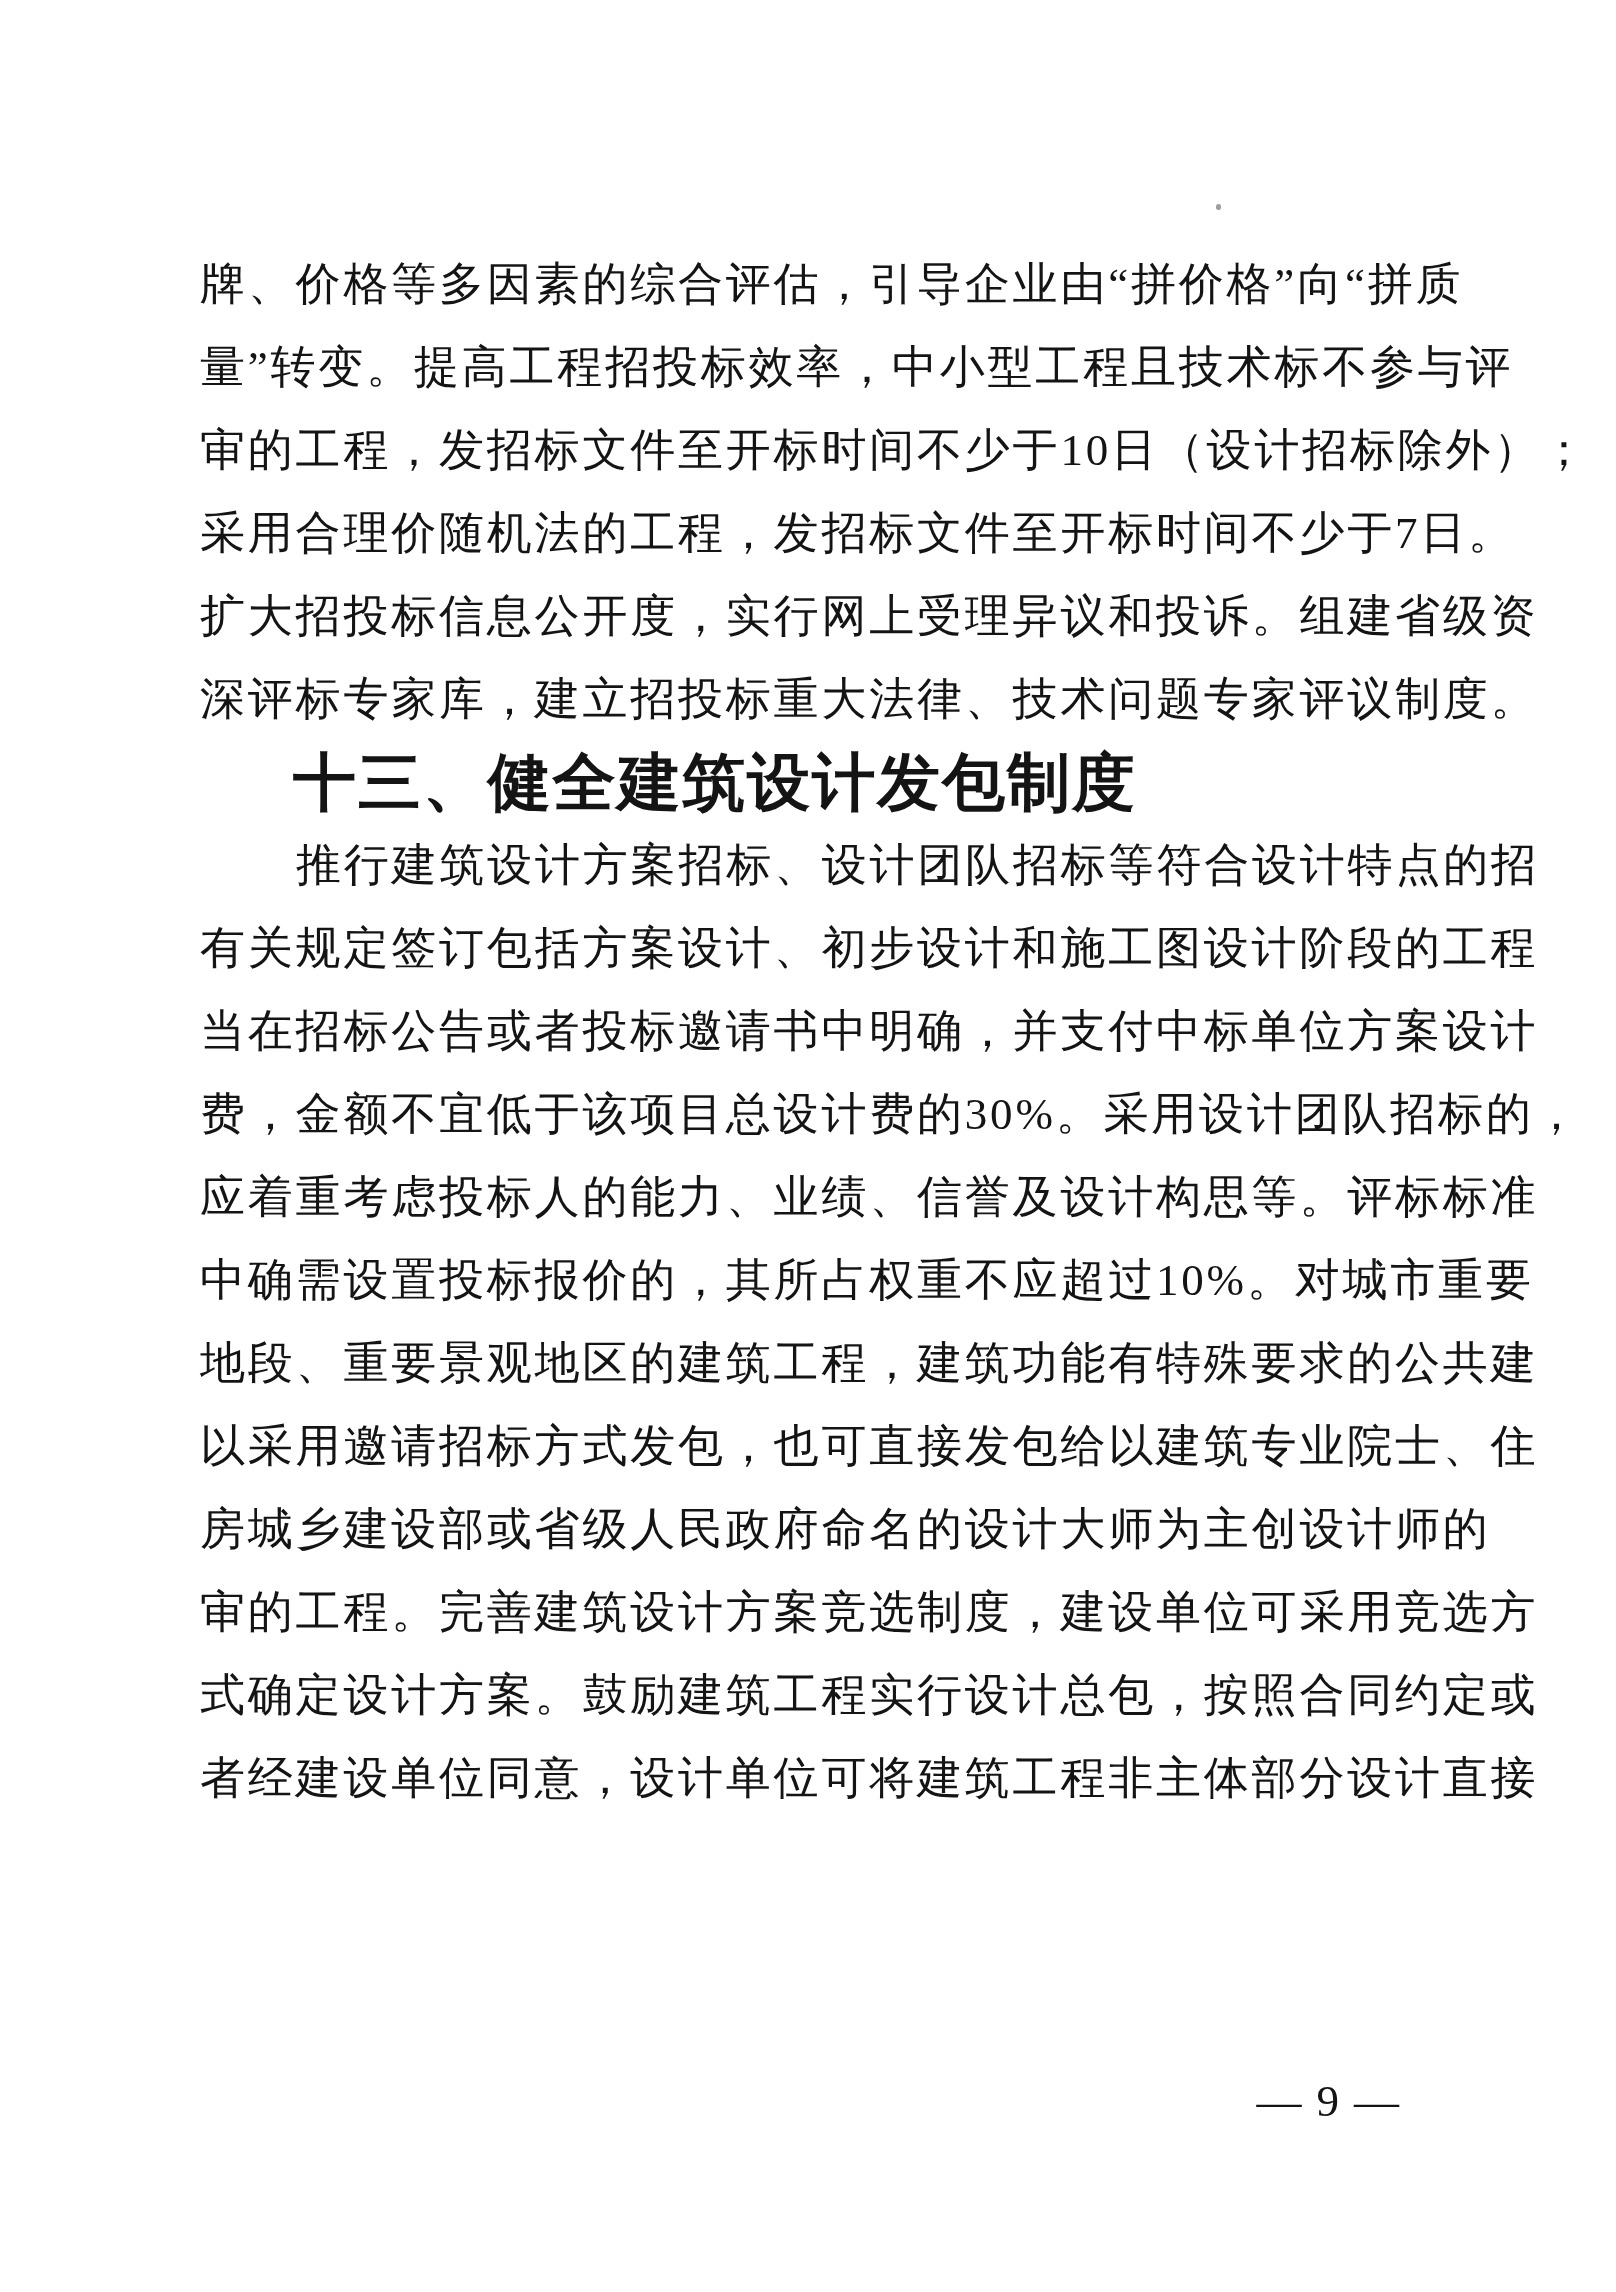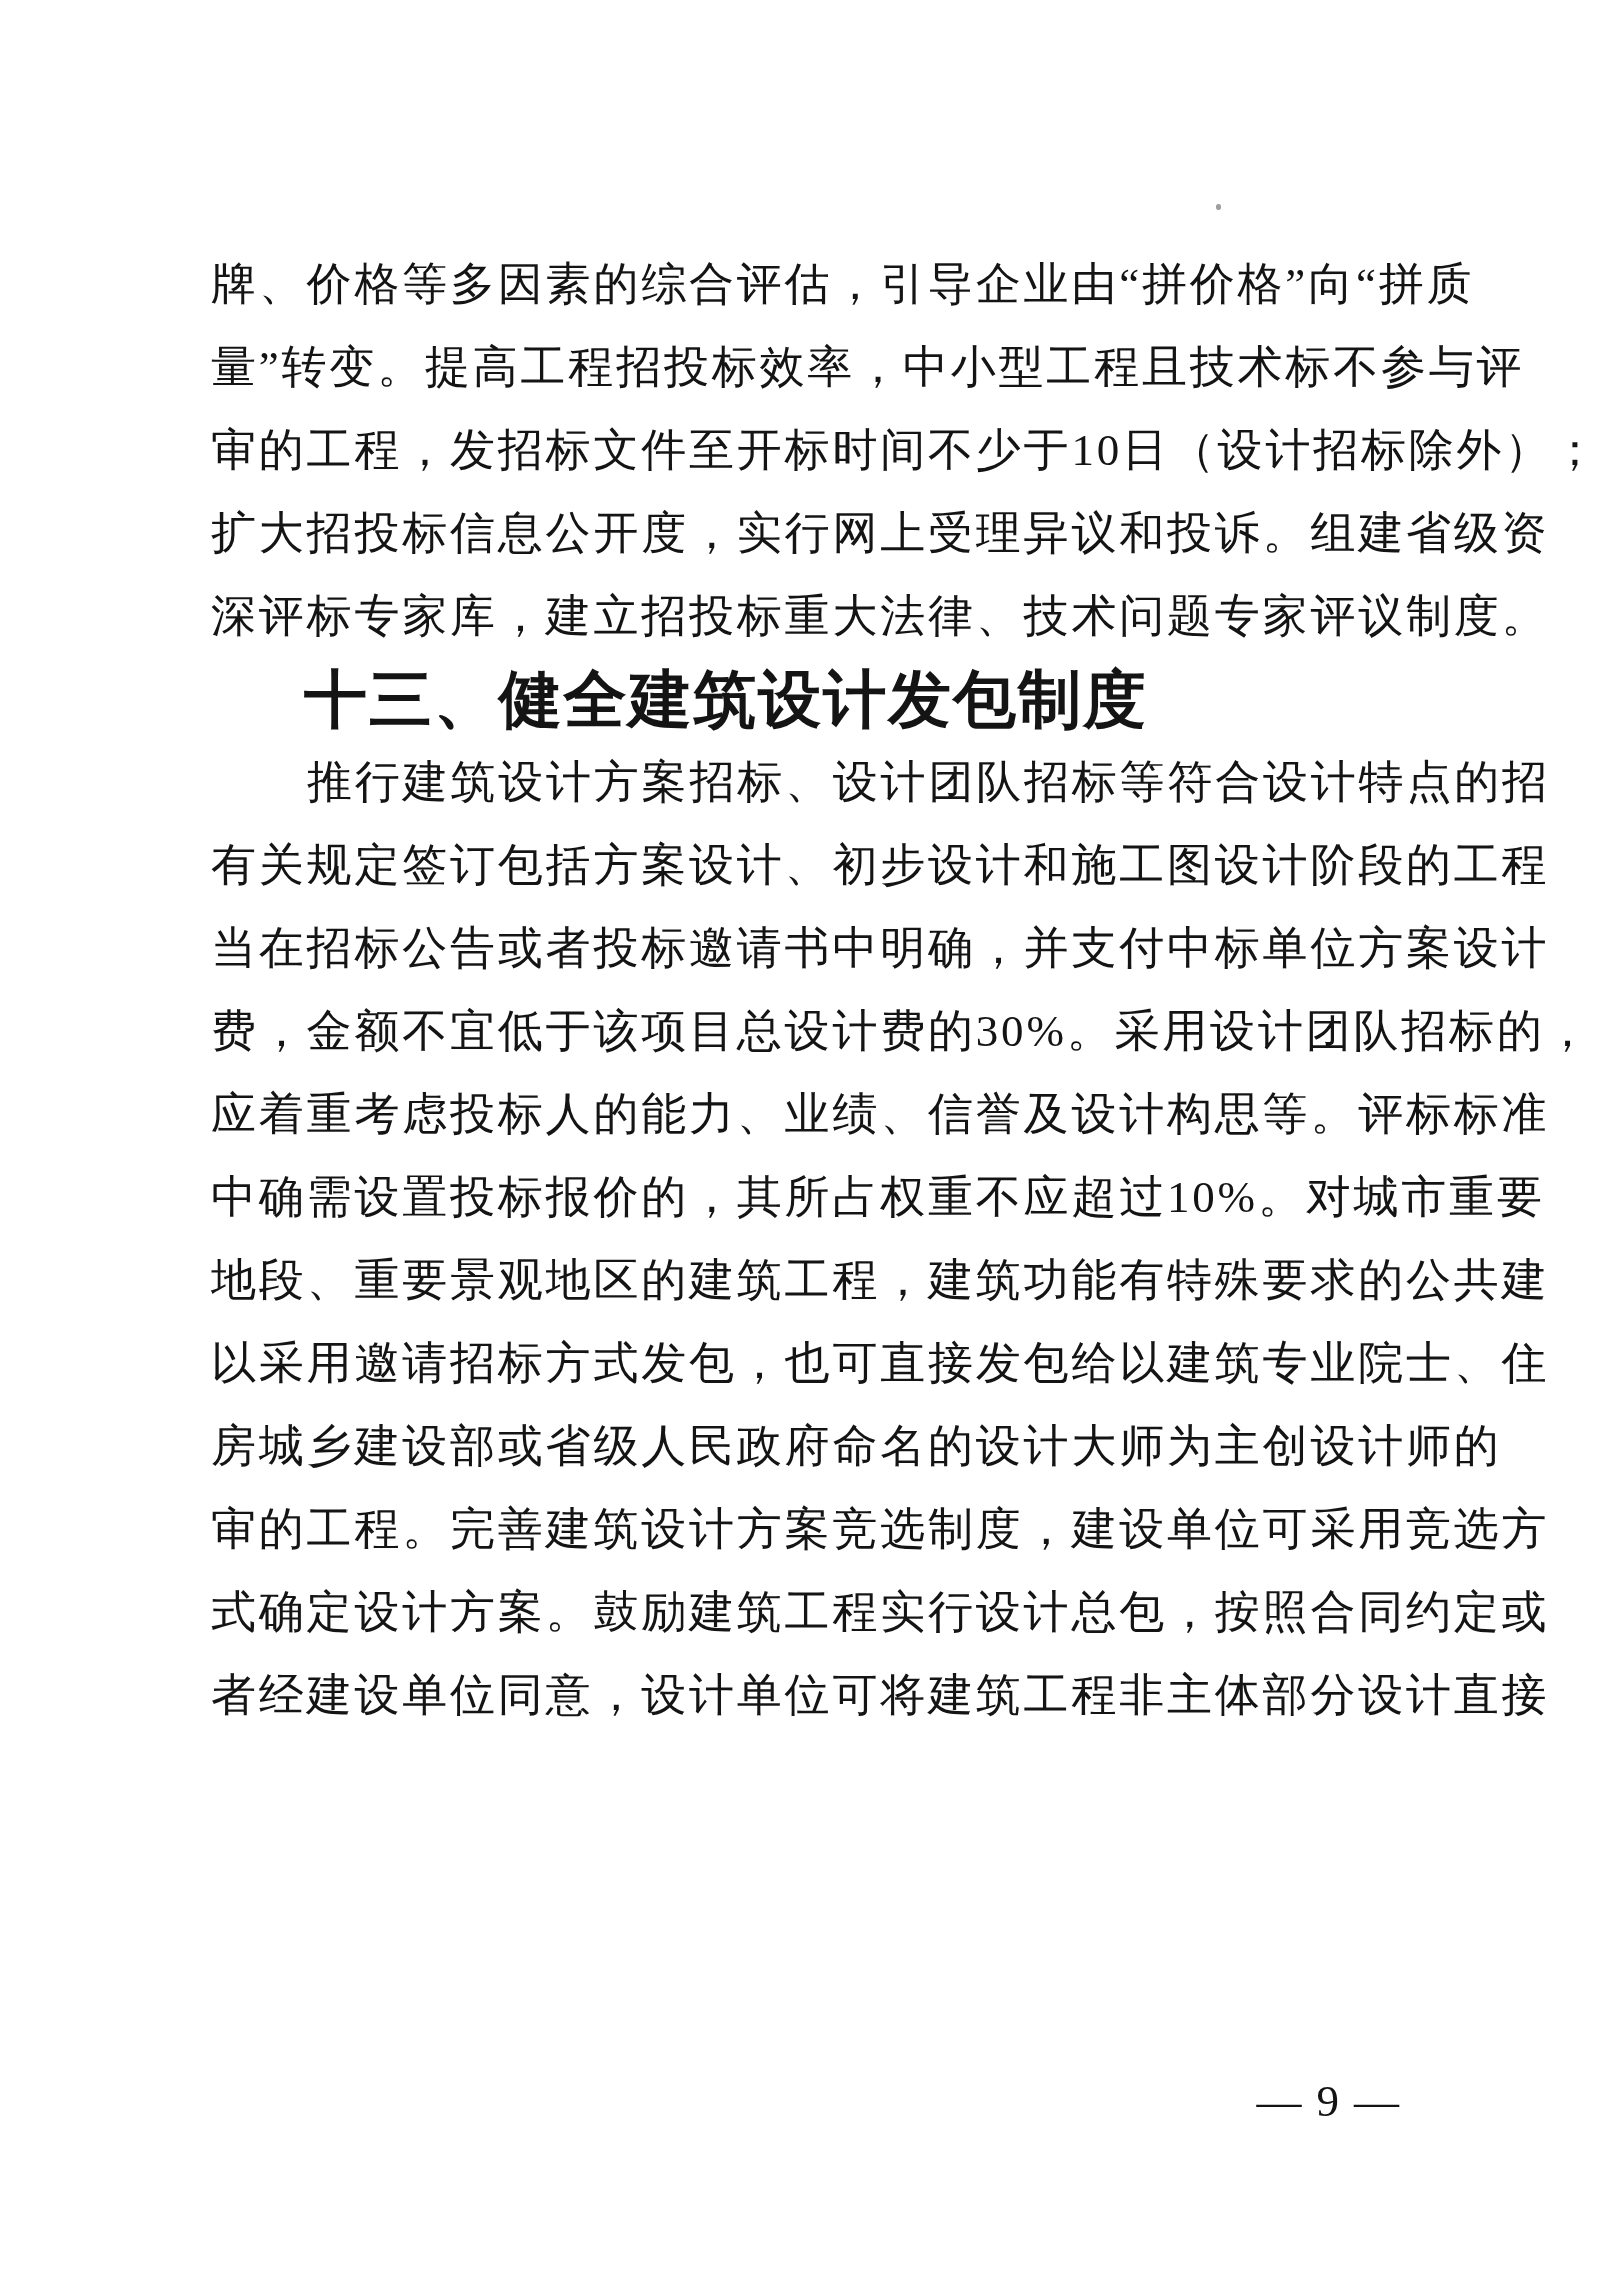--- a/index.html
+++ b/index.html
@@ -11,21 +11,21 @@
     position: relative;
     width: 1617px;
     height: 2293px;
     background: #ffffff;
     overflow: hidden;
     font-family: "Liberation Serif", "DejaVu Serif", serif;
     color: #141414;
   }
   .body-text {
     position: absolute;
-    left: 211px;
+    left: 200px;
     top: 243px;
     width: 1227px;
   }
   .line {
     height: 83px;
     line-height: 83px;
     font-size: 45px;
     letter-spacing: 2.8px;
     white-space: nowrap;
     text-align: justify;
@@ -73,20 +73,21 @@
 <body>
 
 <div class="page">
 
   <div class="speck"></div>
 
   <div class="body-text">
     <div class="line">牌、价格等多因素的综合评估，引导企业由“拼价格”向“拼质</div>
     <div class="line">量”转变。提高工程招投标效率，中小型工程且技术标不参与评</div>
     <div class="line">审的工程，发招标文件至开标时间不少于10日（设计招标除外）；</div>
+    <div class="line">采用合理价随机法的工程，发招标文件至开标时间不少于7日。</div>
     <div class="line">扩大招投标信息公开度，实行网上受理异议和投诉。组建省级资</div>
     <div class="line">深评标专家库，建立招投标重大法律、技术问题专家评议制度。</div>
 
     <div class="heading-line">十三、健全建筑设计发包制度</div>
 
     <div class="line indent">推行建筑设计方案招标、设计团队招标等符合设计特点的招</div>
     <div class="line">有关规定签订包括方案设计、初步设计和施工图设计阶段的工程</div>
     <div class="line">当在招标公告或者投标邀请书中明确，并支付中标单位方案设计</div>
     <div class="line">费，金额不宜低于该项目总设计费的30%。采用设计团队招标的，</div>
     <div class="line">应着重考虑投标人的能力、业绩、信誉及设计构思等。评标标准</div>

